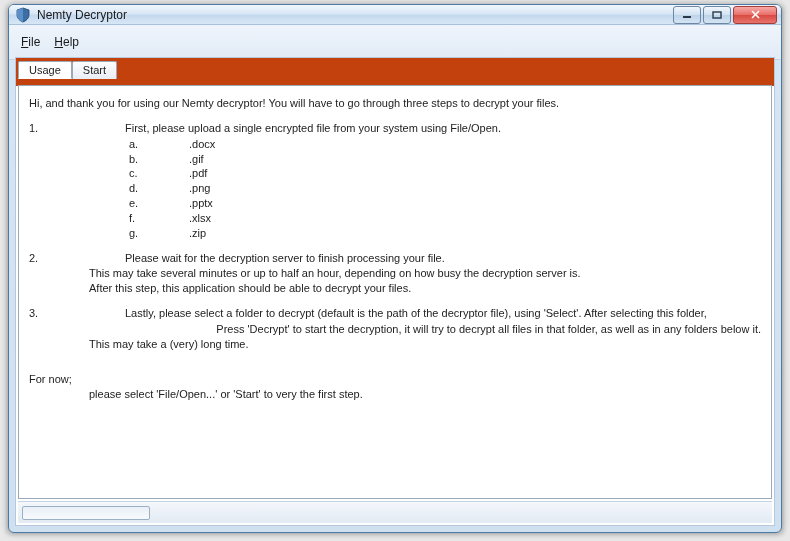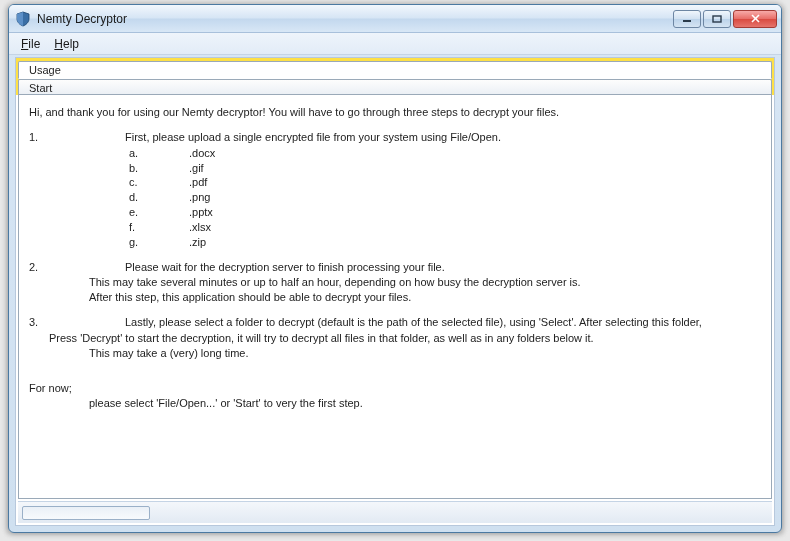--- a/index.html
+++ b/index.html
@@ -30,21 +30,21 @@
     left: 8px;
     right: 8px;
     bottom: 8px;
     border: 1px solid #4b79a1;
     border-radius: 6px;
     background: linear-gradient(to bottom, #d7e6f5 0%, #cfe0f0 100%);
     overflow: hidden;
     box-shadow: 0 0 6px rgba(0,0,0,0.3);
   }
   .titlebar {
-    height: 28px;
+    height: 20px;
     background: linear-gradient(to bottom, #f2f7fd 0%, #d6e5f5 48%, #c3d8ee 52%, #d8e7f6 100%);
     display: flex;
     align-items: center;
     padding: 0 4px 0 6px;
     border-bottom: 1px solid #a8c0db;
   }
   .app-icon {
     width: 16px;
     height: 16px;
     margin-right: 6px;
@@ -70,21 +70,21 @@
     background: linear-gradient(to bottom, #f0f6fc 0%, #d1e1f1 50%, #bcd3ea 52%, #d5e4f3 100%);
     cursor: default;
   }
   .win-btn.close {
     background: linear-gradient(to bottom, #f7aaa8 0%, #e86f69 48%, #d94b42 52%, #e6746c 100%);
     border-color: #a33c36;
     width: 44px;
   }
   .win-btn svg { display: block; }
   .menubar {
-    height: 22px;
+    height: 35px;
     background: linear-gradient(to bottom, #eef4fb 0%, #e2ecf7 100%);
     display: flex;
     align-items: center;
     padding: 0 6px;
     font-size: 12px;
     color: #1a1a1a;
     gap: 2px;
     border-bottom: 1px solid #c5d4e5;
   }
   .menu-item {
@@ -98,24 +98,23 @@
     left: 6px;
     right: 6px;
     bottom: 6px;
     background: #ffffff;
     border: 1px solid #b7c8dc;
     display: flex;
     flex-direction: column;
   }
   .tabstrip {
     display: flex;
-    padding: 2px 2px 0 2px;
-    background: #fde047;
+    padding: 2px 2px 8px 2px;
+    background: #c2410c;
     position: relative;
-    flex-direction: column;
   }
   .tab {
     font-size: 11px;
     padding: 2px 10px;
     border: 1px solid #9aa9b8;
     border-bottom: none;
     background: linear-gradient(to bottom, #fdfdfd, #e9eef4);
     border-radius: 2px 2px 0 0;
     margin-right: 0px;
     position: relative;
@@ -161,21 +160,21 @@
   .format-row {
     display: flex;
   }
   .format-letter {
     width: 100px;
     flex: 0 0 100px;
     padding-left: 40px;
   }
   .format-ext { }
   .indent { padding-left: 60px; }
-  .indent2 { padding-left: 20px; }
+  .indent2 { padding-left: 20px; text-align: right; }
   .gap { height: 10px; }
   .statusbar {
     height: 22px;
     background: linear-gradient(to bottom, #f4f7fb, #e2eaf3);
     border-top: 1px solid #c5d4e5;
     display: flex;
     align-items: center;
     padding: 0 4px;
     margin: 0 2px 2px 2px;
   }
@@ -281,21 +280,21 @@
         <div class="step-num">2.</div>
         <div class="step-body">Please wait for the decryption server to finish processing your file.</div>
       </div>
       <div class="indent">This may take several minutes or up to half an hour, depending on how busy the decryption server is.</div>
       <div class="indent">After this step, this application should be able to decrypt your files.</div>
 
       <div class="gap"></div>
 
       <div class="step-row">
         <div class="step-num">3.</div>
-        <div class="step-body">Lastly, please select a folder to decrypt (default is the path of the selected file), using 'Select'. After selecting this folder,</div>
+        <div class="step-body">Lastly, please select a folder to decrypt (default is the path of the decryptor file), using 'Select'. After selecting this folder,</div>
       </div>
       <div class="indent2">Press 'Decrypt' to start the decryption, it will try to decrypt all files in that folder, as well as in any folders below it.</div>
       <div class="indent">This may take a (very) long time.</div>
 
       <div class="gap"></div>
       <div class="gap"></div>
 
       <div>For now;</div>
       <div class="indent">please select 'File/Open...' or 'Start' to very the first step.</div>
 

